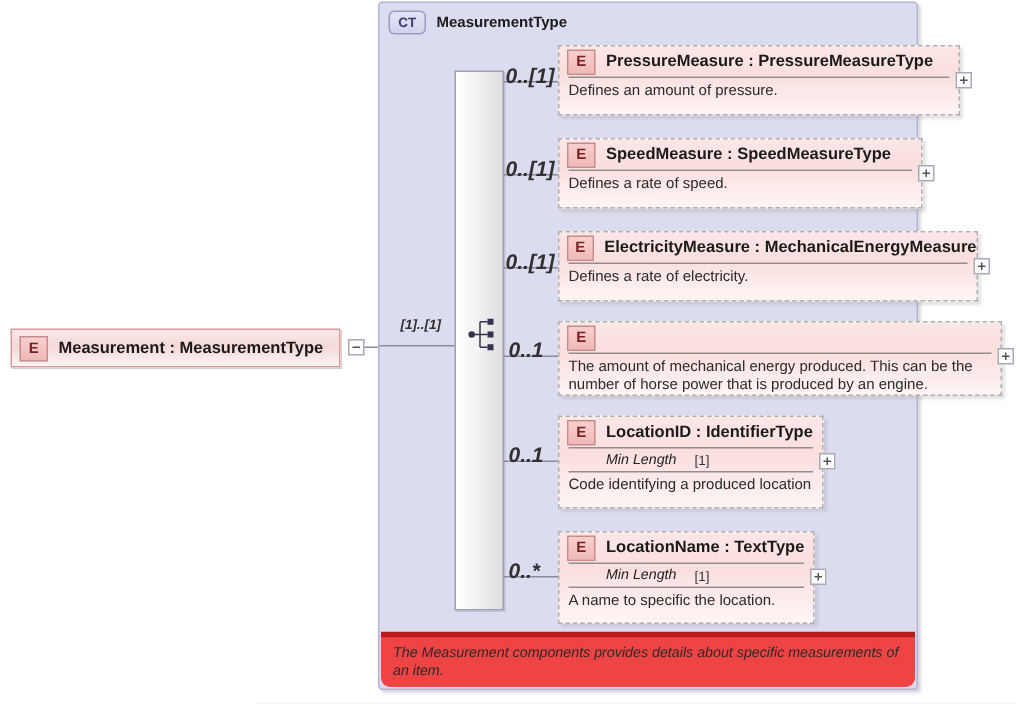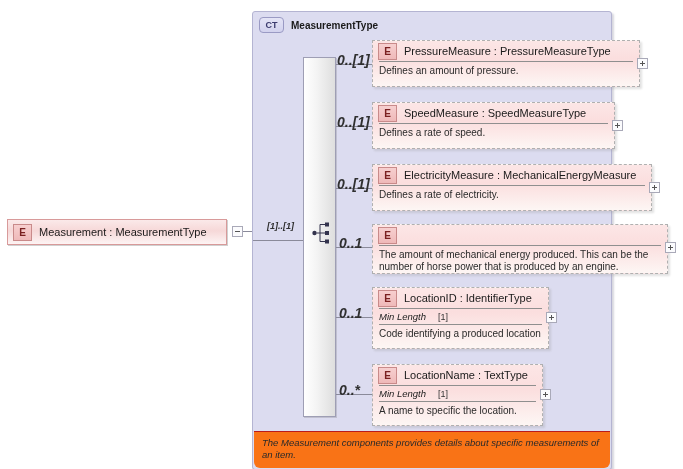--- a/index.html
+++ b/index.html
@@ -54,21 +54,21 @@
     font-weight: bold;
     color: #3b3b6e;
     border: 1px solid #9a9ac4;
     border-radius: 4px;
     background: linear-gradient(to bottom, #e4e4f6, #d2d2ee);
     padding: 0 2px;
     margin-right: 7px;
   }
   .el-title {
     font-size: 11px;
-    font-weight: normal;
+    font-weight: bold;
     color: #1a1a1a;
     font-family: "Liberation Sans", sans-serif;
     white-space: nowrap;
   }
 
   
   #root-collapse-toggle {
     position: absolute;
     left: 232px;
     top: 226px;
@@ -93,21 +93,21 @@
     top: 231px;
     width: 10px;
     height: 1px;
     background: #8a8a9a;
   }
 
   
   #ct-panel {
     position: absolute;
     left: 252px;
-    top: 11px;
+    top: 1px;
     width: 360px;
     height: 459px;
     box-sizing: border-box;
     border: 1px solid #b4b4d2;
     border-radius: 3px;
     background: #dcdcf0;
     box-shadow: 2px 2px 2px rgba(140,140,160,0.35);
   }
   #ct-header {
     position: absolute;
@@ -122,22 +122,22 @@
     color: #1a1a1a;
   }
 
   
   #ct-annotation {
     position: absolute;
     left: 1px;
     right: 1px;
     bottom: 1px;
     height: 37px;
-    background: #f97316;
-    border-top: 1px solid #b91c1c;
+    background: #ef4444;
+    border-top: 4px solid #b91c1c;
     border-radius: 0 0 6px 6px;
     padding: 5px 8px 0 8px;
     box-sizing: border-box;
     font-size: 9.5px;
     font-style: italic;
     color: #2a2a2a;
     line-height: 12px;
   }
 
   
@@ -216,20 +216,21 @@
     margin: 0 6px;
   }
   .facet-row {
     height: 15px;
     display: flex;
     align-items: center;
     padding-left: 6px;
     font-size: 9.5px;
     font-style: italic;
     color: #222;
+    margin-left: 25px;
   }
   .facet-name { font-weight: normal; }
   .facet-val { margin-left: 12px; font-style: normal; font-size: 9px; color: #333; }
   .elem-doc {
     padding: 3px 6px 4px 6px;
     font-size: 10px;
     color: #2a2a2a;
     line-height: 11.5px;
   }
   .expand-toggle {

